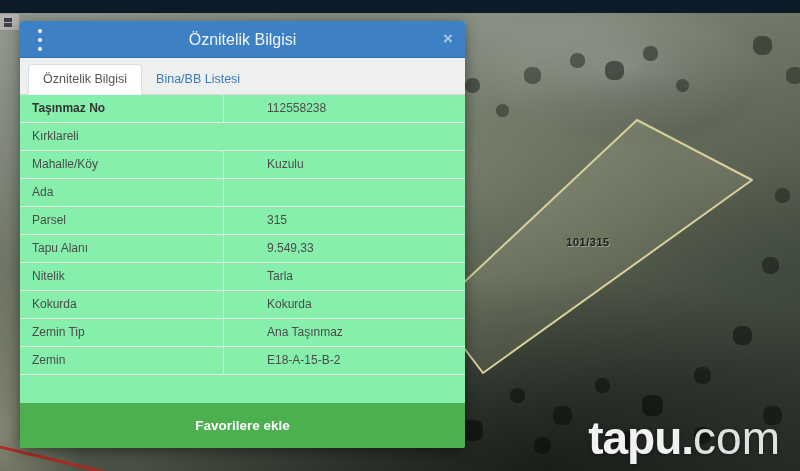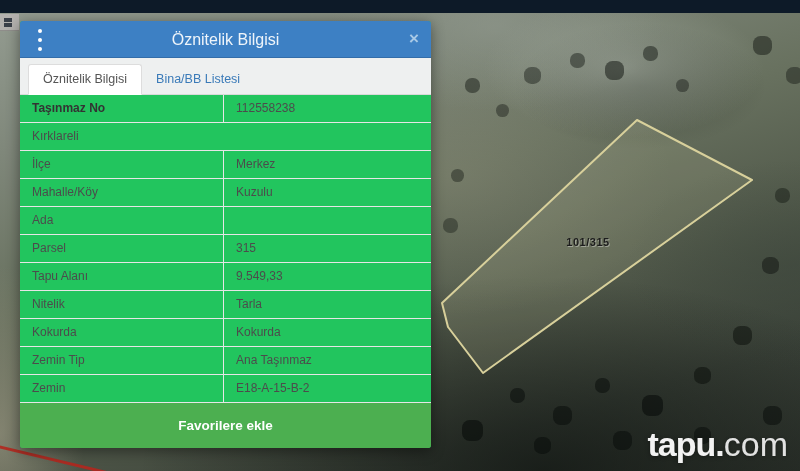--- a/index.html
+++ b/index.html
@@ -40,53 +40,53 @@
   .red-line { position:absolute; left:-6px; top:431px; width:118px; height:3px;
     background:#b3271e; transform:rotate(13.5deg); transform-origin:left center; opacity:.9; }
 
   
   .overlay-svg { position:absolute; left:0; top:0; width:800px; height:471px; z-index:2; pointer-events:none; }
   .overlay-svg .parcel { pointer-events:auto; }
   .parcel-label-shadow { font:bold 11px "Liberation Sans", sans-serif; fill:rgba(255,255,255,.35); letter-spacing:.5px; }
   .parcel-label { font:bold 11px "Liberation Sans", sans-serif; fill:#1d1d1d; letter-spacing:.5px; }
 
   
-  .watermark { position:absolute; right:12px; bottom:10px; z-index:3; color:#f2f2f2;
-    font-size:34px; line-height:1; text-shadow:0 1px 4px rgba(0,0,0,.35); letter-spacing:-1px; }
+  .watermark { position:absolute; right:20px; bottom:10px; z-index:3; color:#f2f2f2;
+    font-size:46px; line-height:1; text-shadow:0 1px 4px rgba(0,0,0,.35); letter-spacing:-1px; }
   .watermark .wm-bold { font-weight:800; }
   .watermark .wm-light { font-weight:300; opacity:.92; letter-spacing:0; }
 
   
   .fragment { position:absolute; left:0; top:14px; width:19px; height:17px; background:#b4b2af;
     border-bottom:1px solid #8f8d8a; z-index:4; }
   .fragment .mark { position:absolute; left:4px; top:4px; width:8px; height:9px;
     background:linear-gradient(#1c2430 40%, transparent 40%, transparent 55%, #1c2430 55%); opacity:.8; }
 
   
-  .dialog { position:absolute; left:20px; top:21px; width:411px; height:427px; z-index:5;
-    background:#22c55e; border-radius:3px; box-shadow:0 3px 14px rgba(0,0,0,.45); }
+  .dialog { position:absolute; left:20px; top:21px; width:445px; height:427px; z-index:5;
+    background:#86efac; border-radius:3px; box-shadow:0 3px 14px rgba(0,0,0,.45); }
   .dialog-header { position:relative; height:37px; background:#3d80c4; border-bottom:1px solid #336da9;
     border-radius:3px 3px 0 0; }
   .dialog-title { position:absolute; left:0; right:0; top:0; height:37px; line-height:37px;
     text-align:center; color:#eef4fa; font-size:16px; }
   .kebab { position:absolute; left:18px; top:8px; width:14px; height:22px; cursor:pointer;
     display:flex; flex-direction:column; justify-content:space-between; align-items:flex-start; }
   .kebab i { display:block; width:4px; height:4px; background:#fff; border-radius:50%; }
   .close-x { position:absolute; right:12px; top:0; height:37px; line-height:36px;
     color:#a9c9e6; font-size:17px; font-weight:bold; cursor:pointer; }
 
   .tabs { height:37px; background:#eef0f0; border-bottom:1px solid #d9d9d9;
     padding:6px 0 0 8px; display:flex; align-items:flex-end; }
   .tab { font-size:12.5px; padding:7px 14px 8px; cursor:pointer; white-space:nowrap; }
   .tab.active { background:#fff; color:#555; border:1px solid #ddd; border-bottom:1px solid #fff;
     margin-bottom:-1px; border-radius:3px 3px 0 0; }
   .tab.inactive { color:#3a7ab8;margin-top:8px; }
 
   .ftable { width:100%; }
-  .frow { display:flex; height:28px; border-bottom:1px solid #e6e6e6; align-items:center; }
+  .frow { display:flex; height:28px; border-bottom:1px solid #e6e6e6; align-items:center;gap:31px; }
   .fcell-label { width:204px; padding-left:12px; font-size:12px; color:#4c4c4c;
     border-right:1px solid #e6e6e6; height:28px; line-height:27px;
     overflow:hidden; white-space:nowrap; }
   .fcell-label.bold { font-weight:bold; color:#333; }
   .fcell-value { flex:1; padding-left:12px; font-size:12px; color:#4c4c4c;
     height:28px; line-height:27px; white-space:nowrap; }
 
   .fav-button { position:absolute; left:0; bottom:0; width:100%; height:45px; background:#4caf50;
     color:#fff; font-size:13.5px; font-weight:bold; line-height:45px;
     border:none; cursor:pointer; border-radius:0 0 3px 3px; }
@@ -136,24 +136,20 @@
 
     <div class="ftable">
       <div class="frow">
         <div class="fcell-label bold">Taşınmaz No</div>
         <div class="fcell-value">112558238</div>
       </div>
       <div class="frow">
         <div class="fcell-value">Kırklareli</div>
       </div>
       <div class="frow">
-        <div class="fcell-label">İlçe</div>
-        <div class="fcell-value">Merkez</div>
-      </div>
-      <div class="frow">
         <div class="fcell-label">Mahalle/Köy</div>
         <div class="fcell-value">Kuzulu</div>
       </div>
       <div class="frow">
         <div class="fcell-label">Ada</div>
       </div>
       <div class="frow">
         <div class="fcell-label">Parsel</div>
         <div class="fcell-value">315</div>
       </div>

